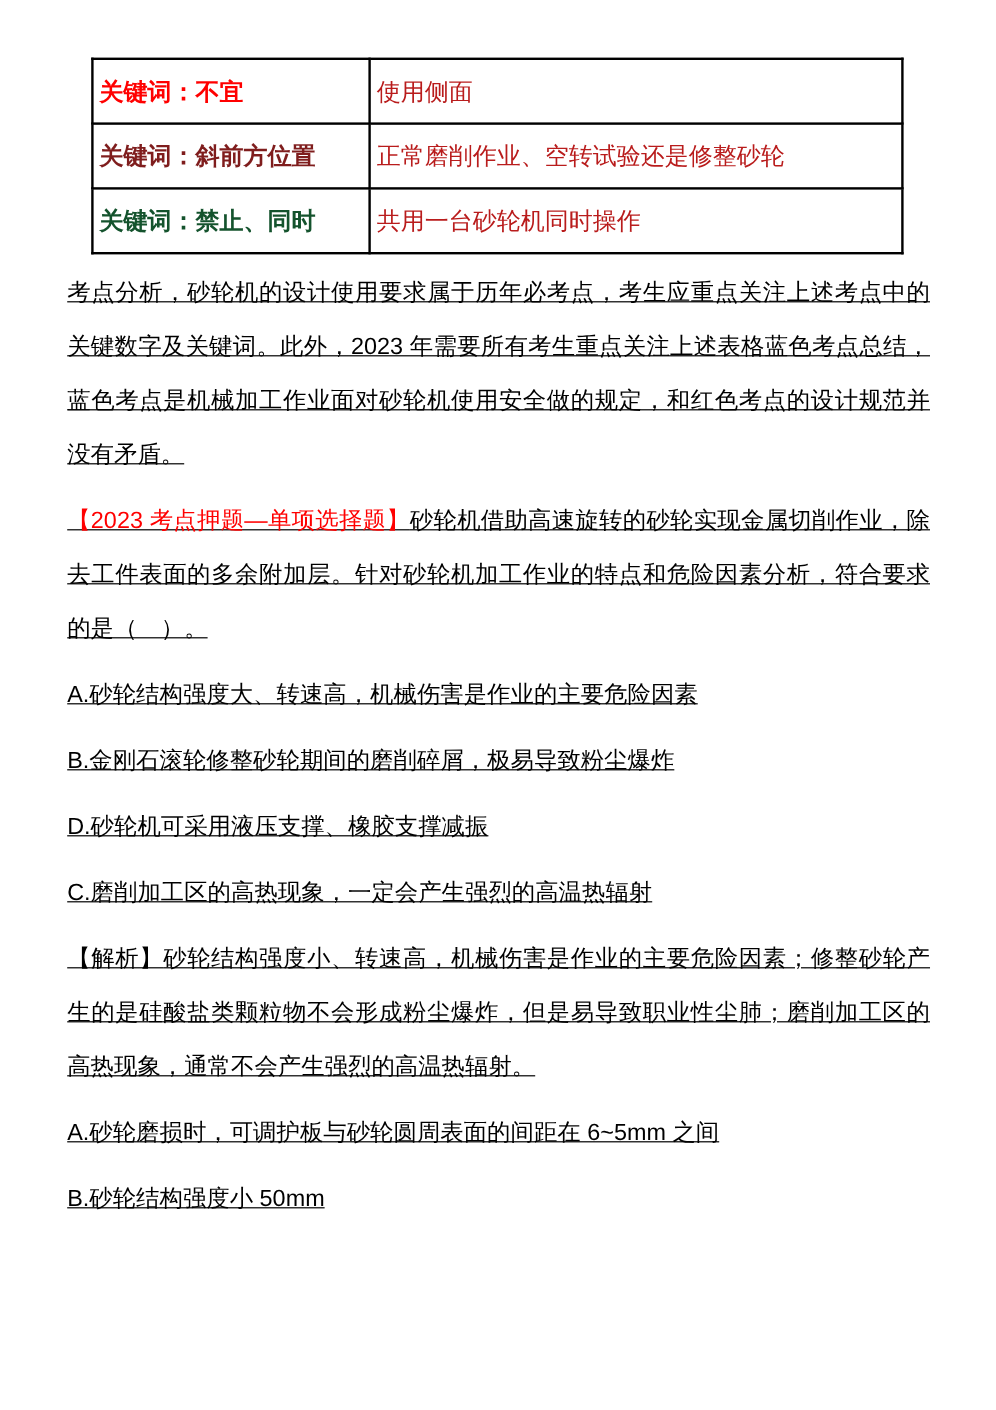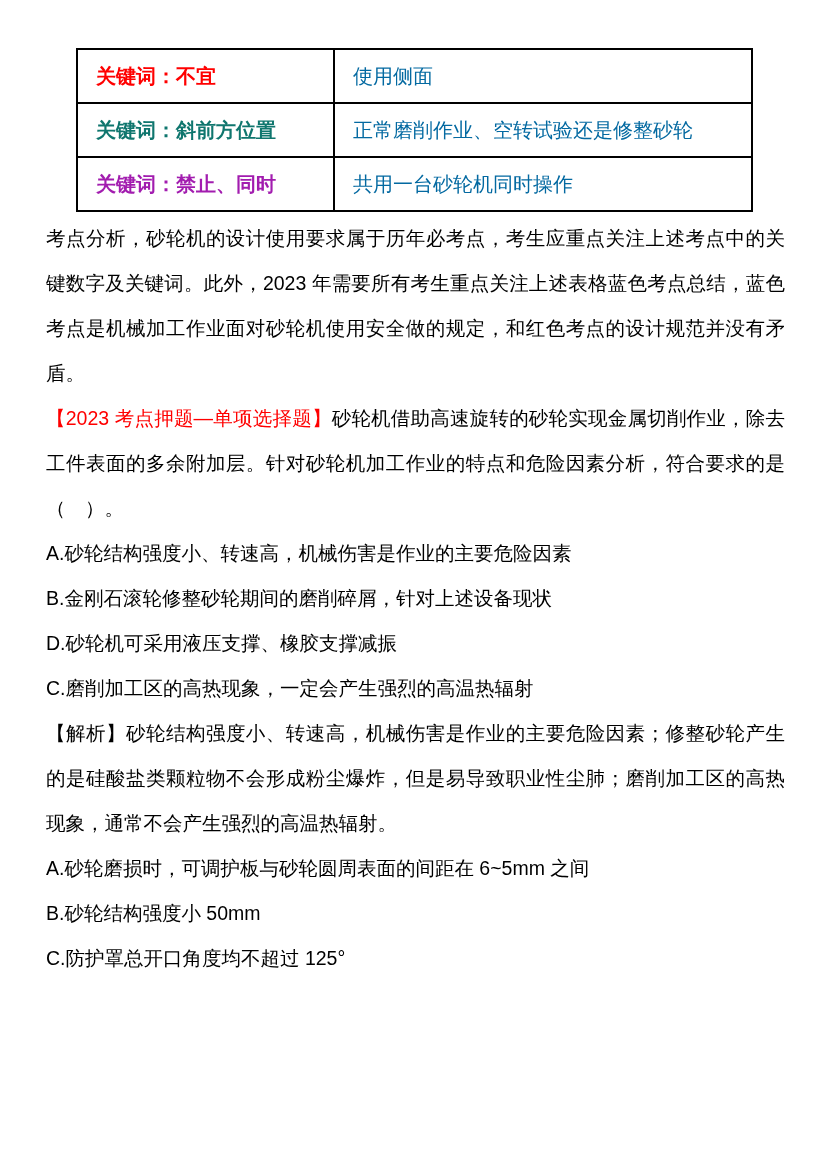--- a/index.html
+++ b/index.html
@@ -14,79 +14,78 @@
   }
   table.kw-table {
     border-collapse: collapse;
     table-layout: fixed;
     margin: 48px 0 0 76px;
     width: 677px;
   }
   table.kw-table td {
     border: 2px solid #000000;
     height: 52px;
-    padding: 0 18px;
+    padding: 0 5px;
     font-size: 20px;
     vertical-align: middle;
     background: #ffffff;
     white-space: nowrap;
     overflow: hidden;
   }
   td.kw-cell {
     width: 219px;
     color: #ff0000;
     font-weight: bold;
   }
-  td.desc-cell { color: #0369a1; }
+  td.desc-cell { color: #b91c1c; }
   .body-text {
     margin: 4px 45px 0 46px;
     font-size: 19.5px;
     line-height: 45px;
     text-align: justify;
     text-justify: inter-ideograph;
     color: #000000;
   }
-  .body-text p { margin: 0; padding: 0; }
+  .body-text p { margin: 10px; padding: 0; text-decoration: underline; }
   .red-tag { color: #ff0000; }
 </style>
 </head>
 <body>
 
 <div class="page">
 
   <table class="kw-table">
     <tbody>
       <tr>
         <td class="kw-cell" style="color: rgb(255, 0, 0);">关键词：不宜</td>
         <td class="desc-cell">使用侧面</td>
       </tr>
       <tr>
-        <td class="kw-cell" style="color: #0f766e;">关键词：斜前方位置</td>
+        <td class="kw-cell" style="color: #7f1d1d;">关键词：斜前方位置</td>
         <td class="desc-cell">正常磨削作业、空转试验还是修整砂轮</td>
       </tr>
       <tr>
-        <td class="kw-cell" style="color: #a21caf;">关键词：禁止、同时</td>
+        <td class="kw-cell" style="color: #14532d;">关键词：禁止、同时</td>
         <td class="desc-cell">共用一台砂轮机同时操作</td>
       </tr>
     </tbody>
   </table>
 
   <div class="body-text">
 
     <p>考点分析，砂轮机的设计使用要求属于历年必考点，考生应重点关注上述考点中的关键数字及关键词。此外，2023 年需要所有考生重点关注上述表格蓝色考点总结，蓝色考点是机械加工作业面对砂轮机使用安全做的规定，和红色考点的设计规范并没有矛盾。</p>
 
     <p><span class="red-tag" style="color: rgb(255, 0, 0);">【2023 考点押题—单项选择题】</span><span>砂轮机借助高速旋转的砂轮实现金属切削作业，除去工件表面的多余附加层。针对砂轮机加工作业的特点和危险因素分析，符合要求的是（　）。</span></p>
 
-    <p>A.砂轮结构强度小、转速高，机械伤害是作业的主要危险因素</p>
-    <p>B.金刚石滚轮修整砂轮期间的磨削碎屑，针对上述设备现状</p>
+    <p>A.砂轮结构强度大、转速高，机械伤害是作业的主要危险因素</p>
+    <p>B.金刚石滚轮修整砂轮期间的磨削碎屑，极易导致粉尘爆炸</p>
     <p>D.砂轮机可采用液压支撑、橡胶支撑减振</p>
     <p>C.磨削加工区的高热现象，一定会产生强烈的高温热辐射</p>
 
 
     <p><span>【解析】</span><span>砂轮结构强度小、转速高，机械伤害是作业的主要危险因素；修整砂轮产生的是硅酸盐类颗粒物不会形成粉尘爆炸，但是易导致职业性尘肺；磨削加工区的高热现象，通常不会产生强烈的高温热辐射。</span></p>
 
 
     <p>A.砂轮磨损时，可调护板与砂轮圆周表面的间距在 6~5mm 之间</p>
     <p>B.砂轮结构强度小 50mm</p>
-    <p>C.防护罩总开口角度均不超过 125°</p>
 
   </div>
 </div>
 
 </body></html>

